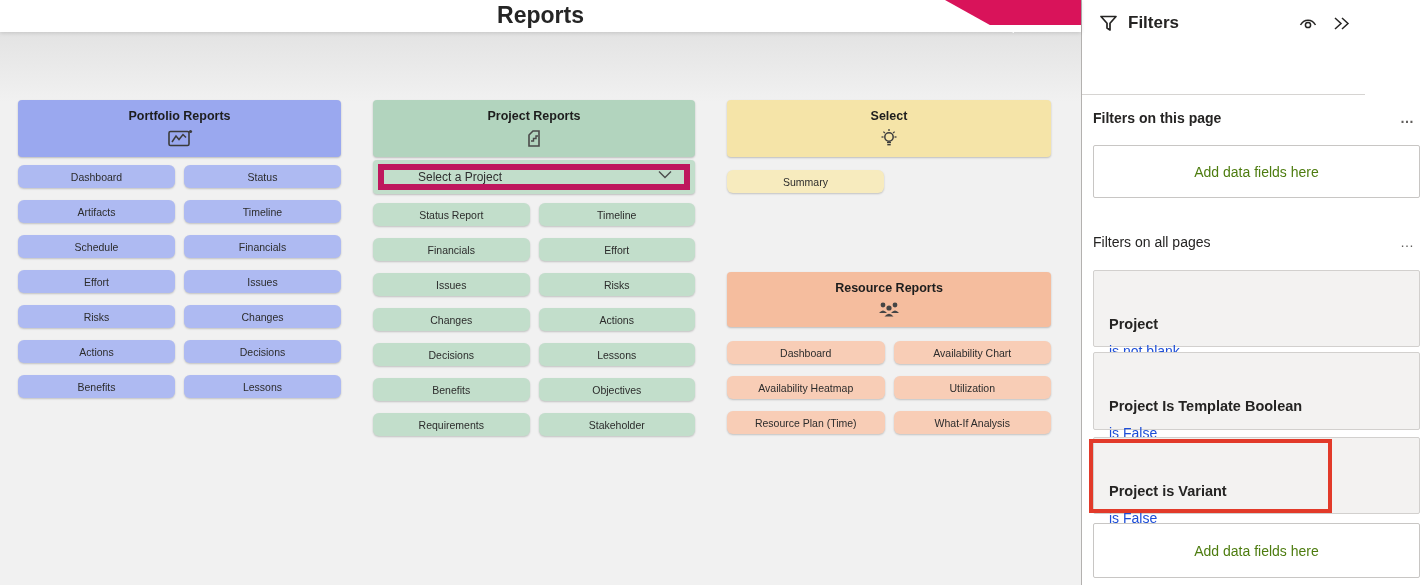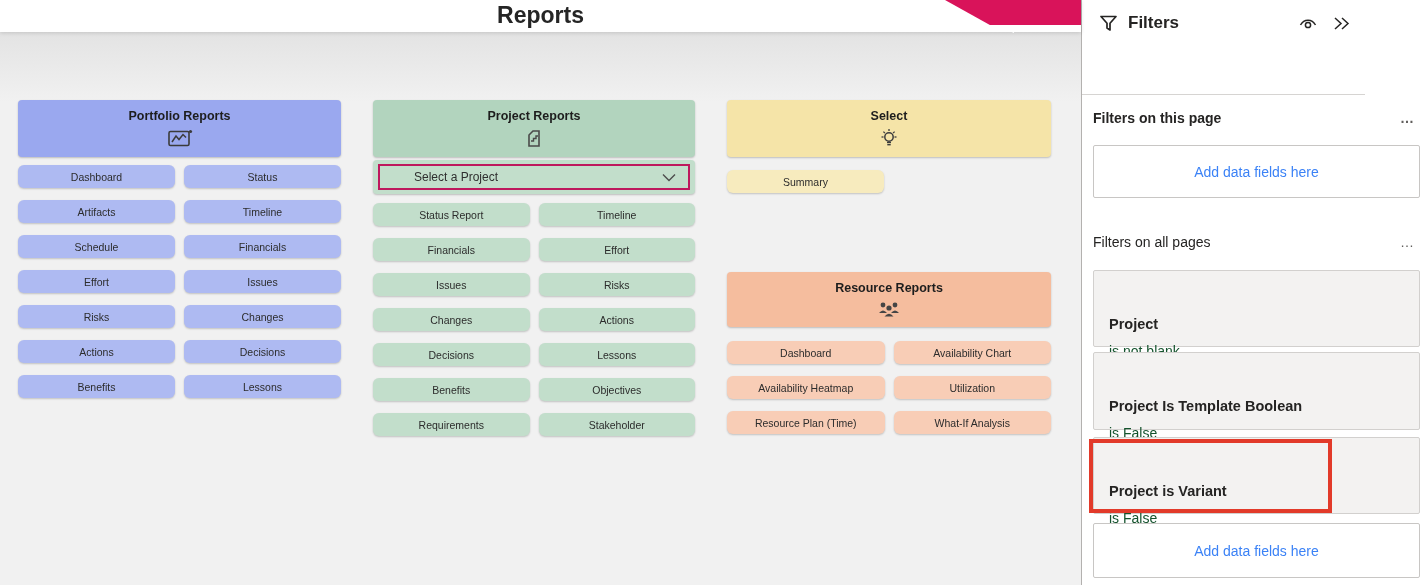--- a/index.html
+++ b/index.html
@@ -40,21 +40,21 @@
          font-size:10.5px; color:#2c2c2c; cursor:pointer; }
   .btn-blue   { background:#AEBAF2; }
   .btn-green  { background:#C2DECB; }
   .btn-yellow { background:#F7EBBE; }
   .btn-orange { background:#F8CDB6; }
   .summary-btn { position:absolute; left:727px; top:170px; width:157px; }
 
   .dd-band { position:absolute; left:373px; top:160px; width:322px; height:34px;
              background:#C2DECB; border-radius:4px; box-shadow:0 1px 2px rgba(0,0,0,.22); cursor:pointer; }
   .dd-inner { position:absolute; left:5px; right:5px; top:4px; bottom:4px;
-              border:2px solid #be185d; display:flex; align-items:center; }
+              border:6px solid #be185d; display:flex; align-items:flex-start; }
   .dd-text { flex:1; padding-left:34px; font-size:12px; color:#2f2f2f; }
   .dd-chevron { margin-right:12px; display:flex; }
 
   
   .filters { position:absolute; left:1081px; top:0; width:284px; height:585px; background:#fff;
              border-left:1px solid #b3b1af; }
   .f-header { position:absolute; left:0; top:0; width:100%; height:36px;
               display:flex; align-items:center; padding:10px 14px 0 17px; }
   .f-title { font-weight:bold; font-size:17px; color:#252423; margin-left:10px; flex:1; }
   .f-hicon { margin-left:14px; cursor:pointer; display:flex; }
@@ -69,31 +69,31 @@
   .f-divider { position:absolute; left:0; top:94px; width:100%; border-top:1px solid #d6d4d2; }
 
   .f-label-row { position:absolute; left:11px; width:324px; display:flex; align-items:center; }
   .f-label { font-size:14px; color:#252423; flex:1; }
   .f-more { font-size:14px; color:#605e5c; letter-spacing:1px; cursor:pointer; padding:0 2px; }
   .row-this { top:110px;font-weight:bold; }
   .row-all  { top:234px; }
 
   .add-box { position:absolute; left:11px; width:327px; border:1px solid #c8c6c4; background:#fff;
              border-radius:2px; display:flex; align-items:center; justify-content:center;
-             font-size:14px; color:#3b82f6; }
+             font-size:14px; color:#4d7c0f; }
   .add-1 { top:145px; height:53px; }
   .add-2 { top:523px; height:55px; }
 
   .f-card { position:absolute; left:11px; width:327px; background:#f3f2f1;
             border:1px solid #d2d0ce; border-radius:2px; padding:13px 15px; cursor:pointer; }
   .card-1 { top:270px; height:77px; }
   .card-2 { top:352px; height:78px; }
   .card-3 { top:437px; height:77px; }
   .card-name { font-weight:bold; font-size:14.5px; color:#252423;margin-top:32px; }
-  .card-cond { margin-top:11px; font-size:14px; color:#14532d; }
+  .card-cond { margin-top:11px; font-size:14px; color:#1d4ed8; }
 
   .red-annot { position:absolute; left:-5px; top:1px; width:243px; height:74px;
                border:4px solid #E23A2A; pointer-events:none; z-index:6; }
 
   svg { display:block; }
 </style>
 </head>
 <body>
 
 <div class="root">

